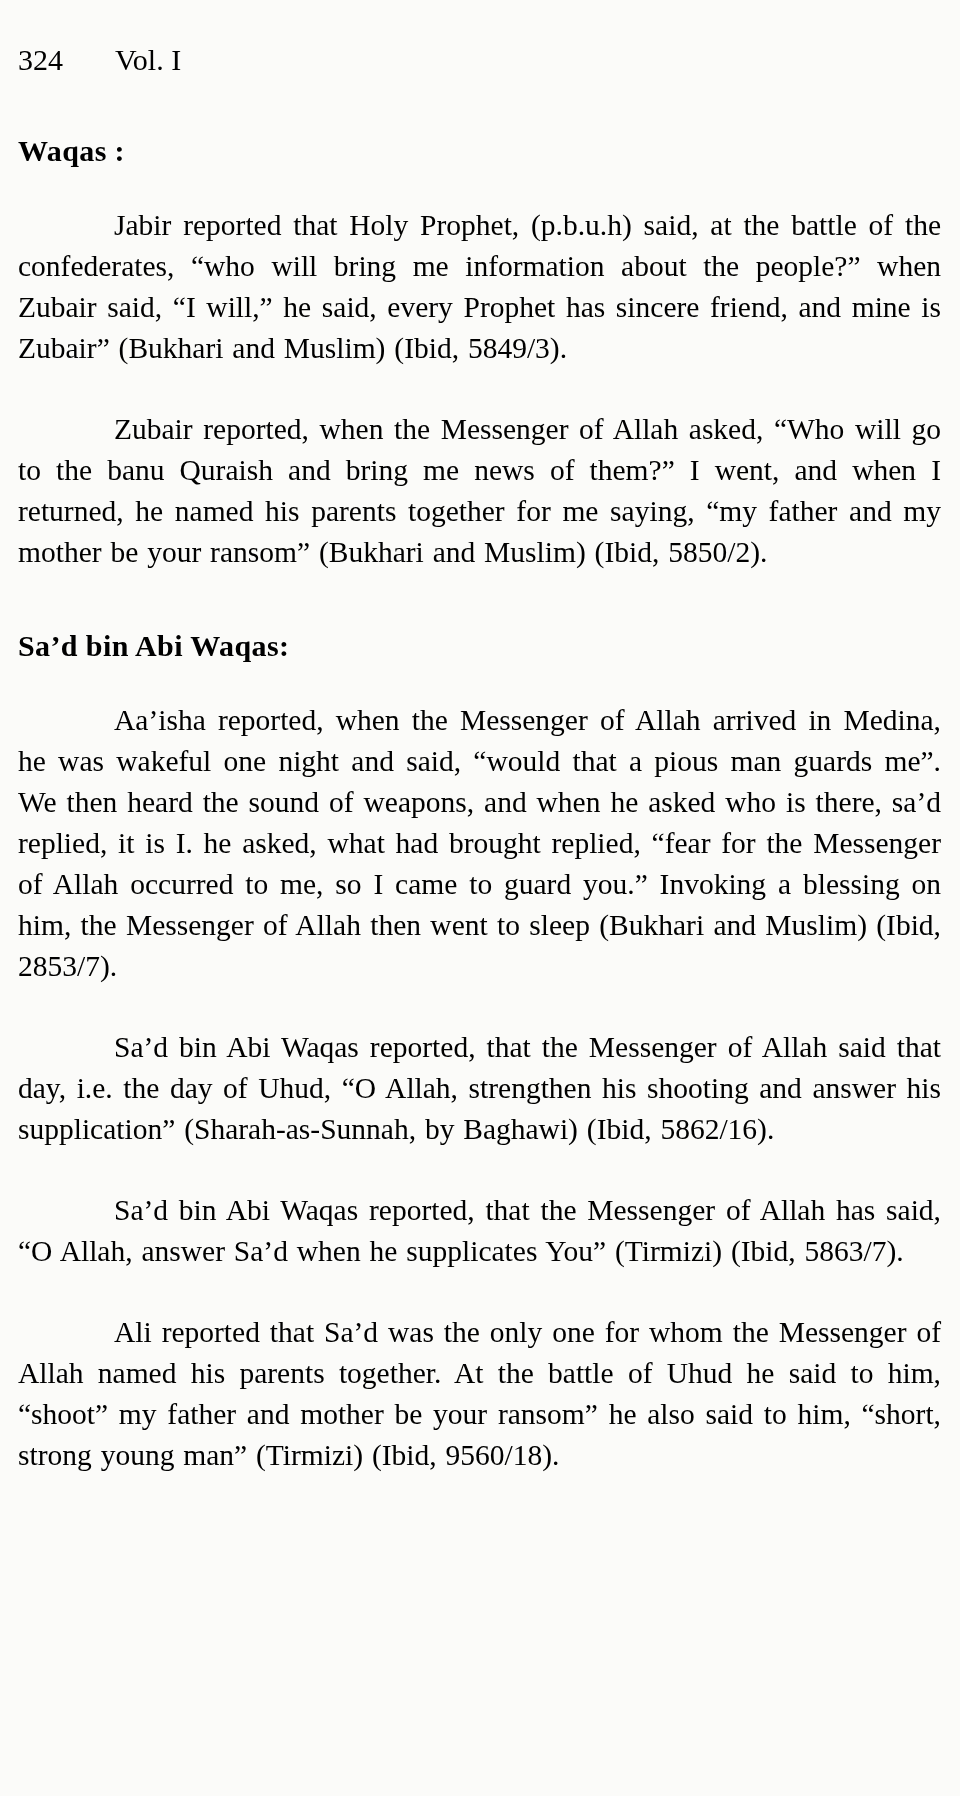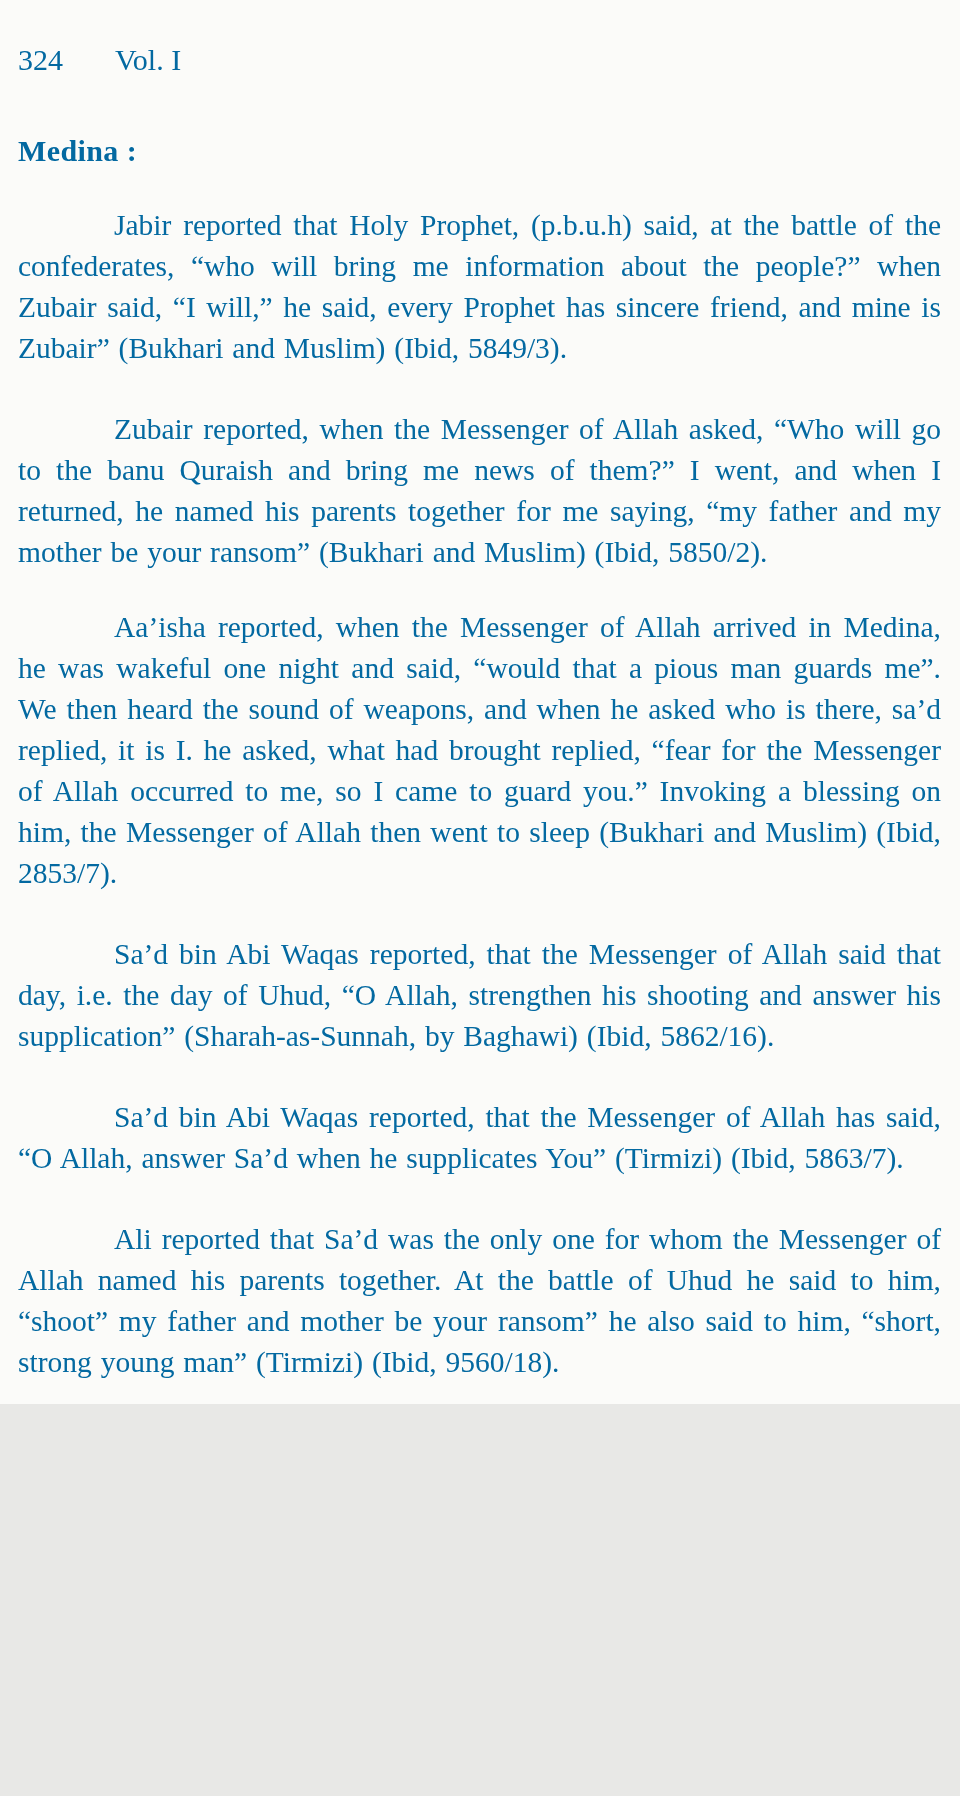--- a/index.html
+++ b/index.html
@@ -1,24 +1,24 @@
 <!DOCTYPE html>
 <html><head>
 <meta charset="utf-8">
 <style>
   html, body { margin: 0; padding: 0; background: #e8e8e6; }
   .page {
     position: relative;
     width: 960px;
-    height: 1404px;
+    height: 1796px;
     box-sizing: border-box;
     margin: 0 auto;
     padding: 10px 19px 0 18px;
     background: #fbfbf9;
-    color: #0369a1;
+    color: #000000;
     font-family: "Liberation Serif", "DejaVu Serif", serif;
     overflow: hidden;
   }
   .page-header {
     display: flex;
     align-items: baseline;
     font-size: 30px;
     line-height: 36px;
     white-space: nowrap;
   }
@@ -50,26 +50,27 @@
 </head>
 <body>
 
 <div class="page">
 
   <header class="page-header">
     <span class="page-num">324</span>
     <span class="volume">Vol. I</span>
   </header>
 
-  <h2 class="section-heading">Medina :</h2>
+  <h2 class="section-heading">Waqas :</h2>
 
   <p class="body-para after-heading">Jabir reported that Holy Prophet, (p.b.u.h) said, at the battle of the confederates, “who will bring me information about the people?” when Zubair said, “I will,” he said, every Prophet has sincere friend, and mine is Zubair” (Bukhari and Muslim) (Ibid, 5849/3).</p>
 
   <p class="body-para">Zubair reported, when the Messenger of Allah asked, “Who will go to the banu Quraish and bring me news of them?” I went, and when I returned, he named his parents together for me saying, “my father and my mother be your ransom” (Bukhari and Muslim) (Ibid, 5850/2).</p>
 
+  <h2 class="section-heading">Sa’d bin Abi Waqas:</h2>
 
   <p class="body-para after-heading">Aa’isha reported, when the Messenger of Allah arrived in Medina, he was wakeful one night and said, “would that a pious man guards me”. We then heard the sound of weapons, and when he asked who is there, sa’d replied, it is I. he asked, what had brought replied, “fear for the Messenger of Allah occurred to me, so I came to guard you.” Invoking a blessing on him, the Messenger of Allah then went to sleep (Bukhari and Muslim) (Ibid, 2853/7).</p>
 
   <p class="body-para">Sa’d bin Abi Waqas reported, that the Messenger of Allah said that day, i.e. the day of Uhud, “O Allah, strengthen his shooting and answer his supplication” (Sharah-as-Sunnah, by Baghawi) (Ibid, 5862/16).</p>
 
   <p class="body-para">Sa’d bin Abi Waqas reported, that the Messenger of Allah has said, “O Allah, answer Sa’d when he supplicates You” (Tirmizi) (Ibid, 5863/7).</p>
 
   <p class="body-para">Ali reported that Sa’d was the only one for whom the Messenger of Allah named his parents together. At the battle of Uhud he said to him, “shoot” my father and mother be your ransom” he also said to him, “short, strong young man” (Tirmizi) (Ibid, 9560/18).</p>
 
 </div>

